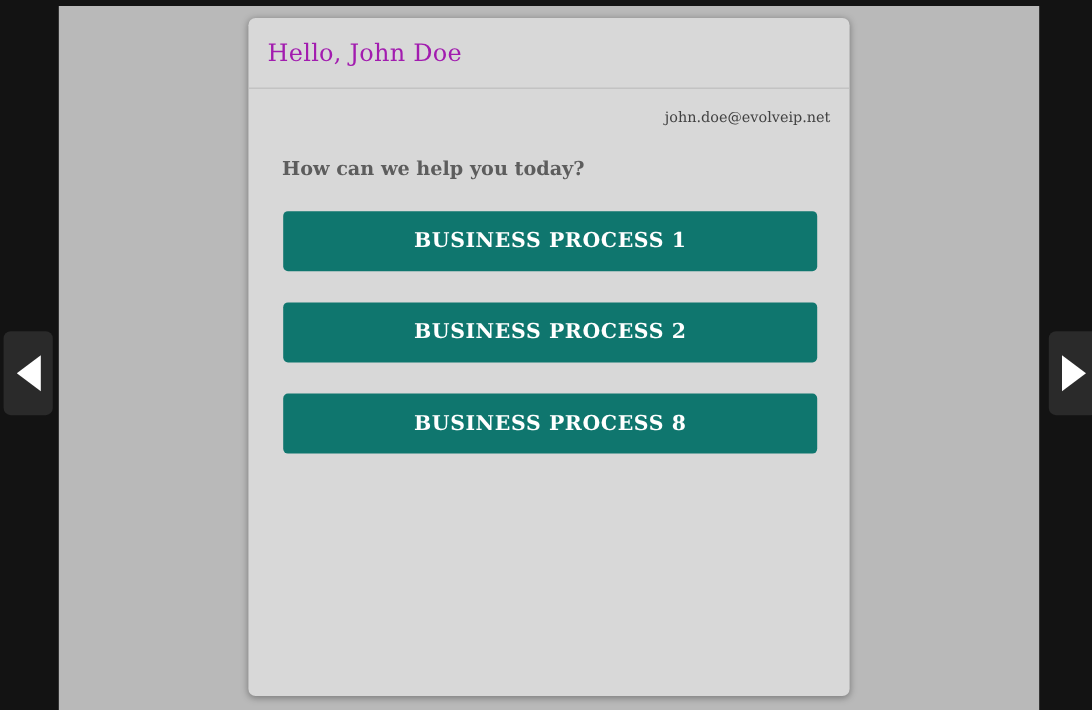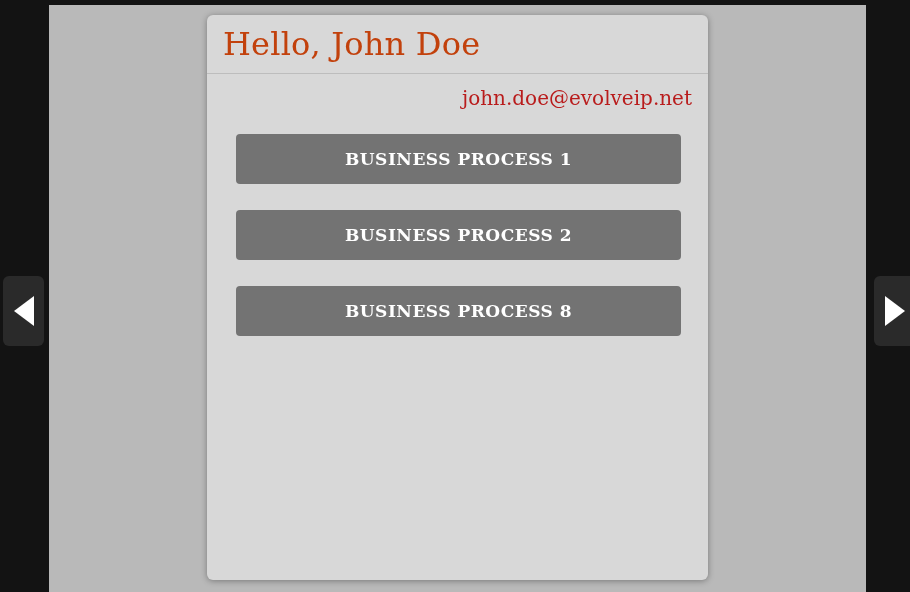--- a/index.html
+++ b/index.html
@@ -31,51 +31,51 @@
   }
   .card-header {
     height: 59px;
     border-bottom: 1px solid #bdbdbd;
     display: flex;
     align-items: center;
     padding: 0 16px;
     box-sizing: border-box;
   }
   .card-title {
-    font-size: 32px;
-    color: #c2410c;
+    font-size: 20px;
+    color: #a21caf;
     letter-spacing: 0.2px;
   }
   .card-body { padding: 0; }
   .email {
     margin: 13px 16px 0 16px;
     text-align: right;
-    font-size: 20px;
+    font-size: 12px;
     line-height: 22px;
-    color: #b91c1c;
+    color: #404040;
   }
   .prompt {
     margin: 22px 28px 0 28px;
     font-size: 16px;
     line-height: 20px;
     font-weight: bold;
     color: #5d5d5d;
   }
   .buttons {
     margin: 0 27px 0 29px;
     padding-top: 25px;
   }
   .bp-btn {
     display: flex;
     align-items: center;
     justify-content: center;
     width: 100%;
     height: 50px;
     margin: 0 0 26px 0;
-    background: #737373;
+    background: #0f766e;
     border: none;
     border-radius: 4px;
     color: #ffffff;
     font-family: "DejaVu Serif", serif;
     font-size: 17px;
     font-weight: bold;
     letter-spacing: 0.5px;
     cursor: pointer;
   }
 
@@ -110,20 +110,21 @@
 <body>
 
 <div class="stage"></div>
 
 <div class="card">
   <div class="card-header">
     <span class="card-title">Hello, John Doe</span>
   </div>
   <div class="card-body">
     <div class="email">john.doe@evolveip.net</div>
+    <div class="prompt">How can we help you today?</div>
     <div class="buttons">
 
         <button class="bp-btn">BUSINESS PROCESS 1</button>
 
         <button class="bp-btn">BUSINESS PROCESS 2</button>
 
         <button class="bp-btn">BUSINESS PROCESS 8</button>
 
 
       </div>

